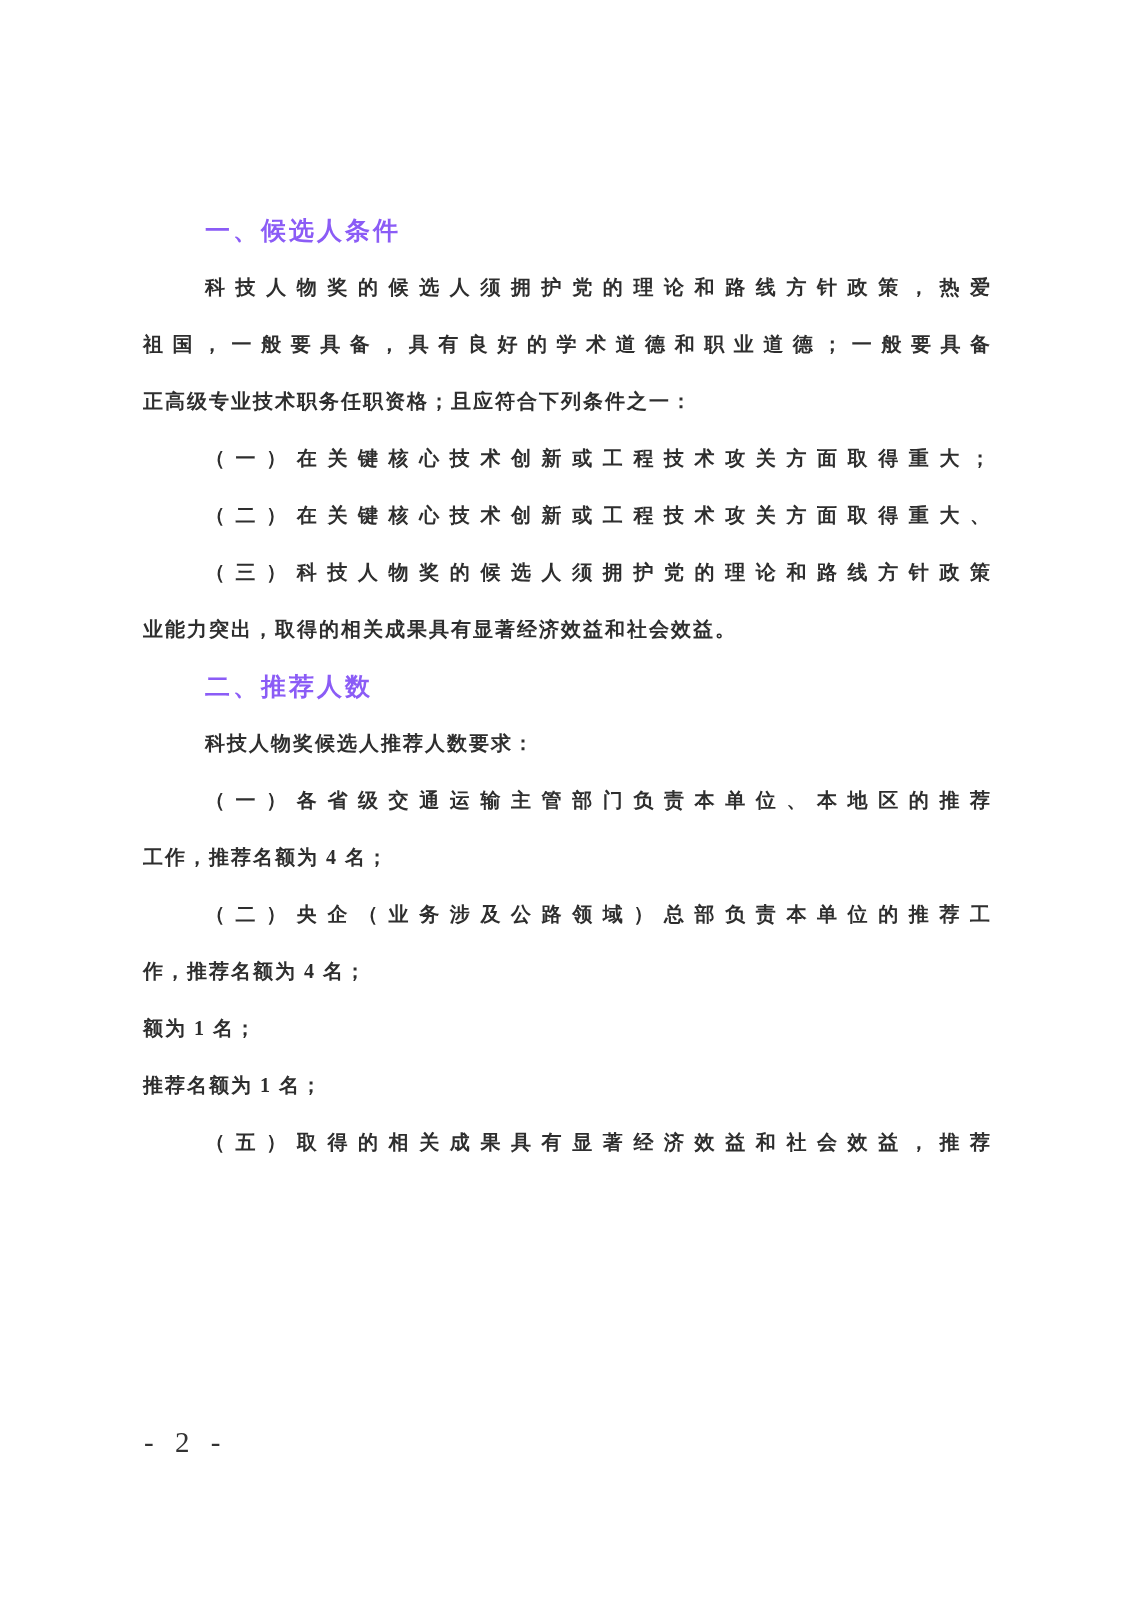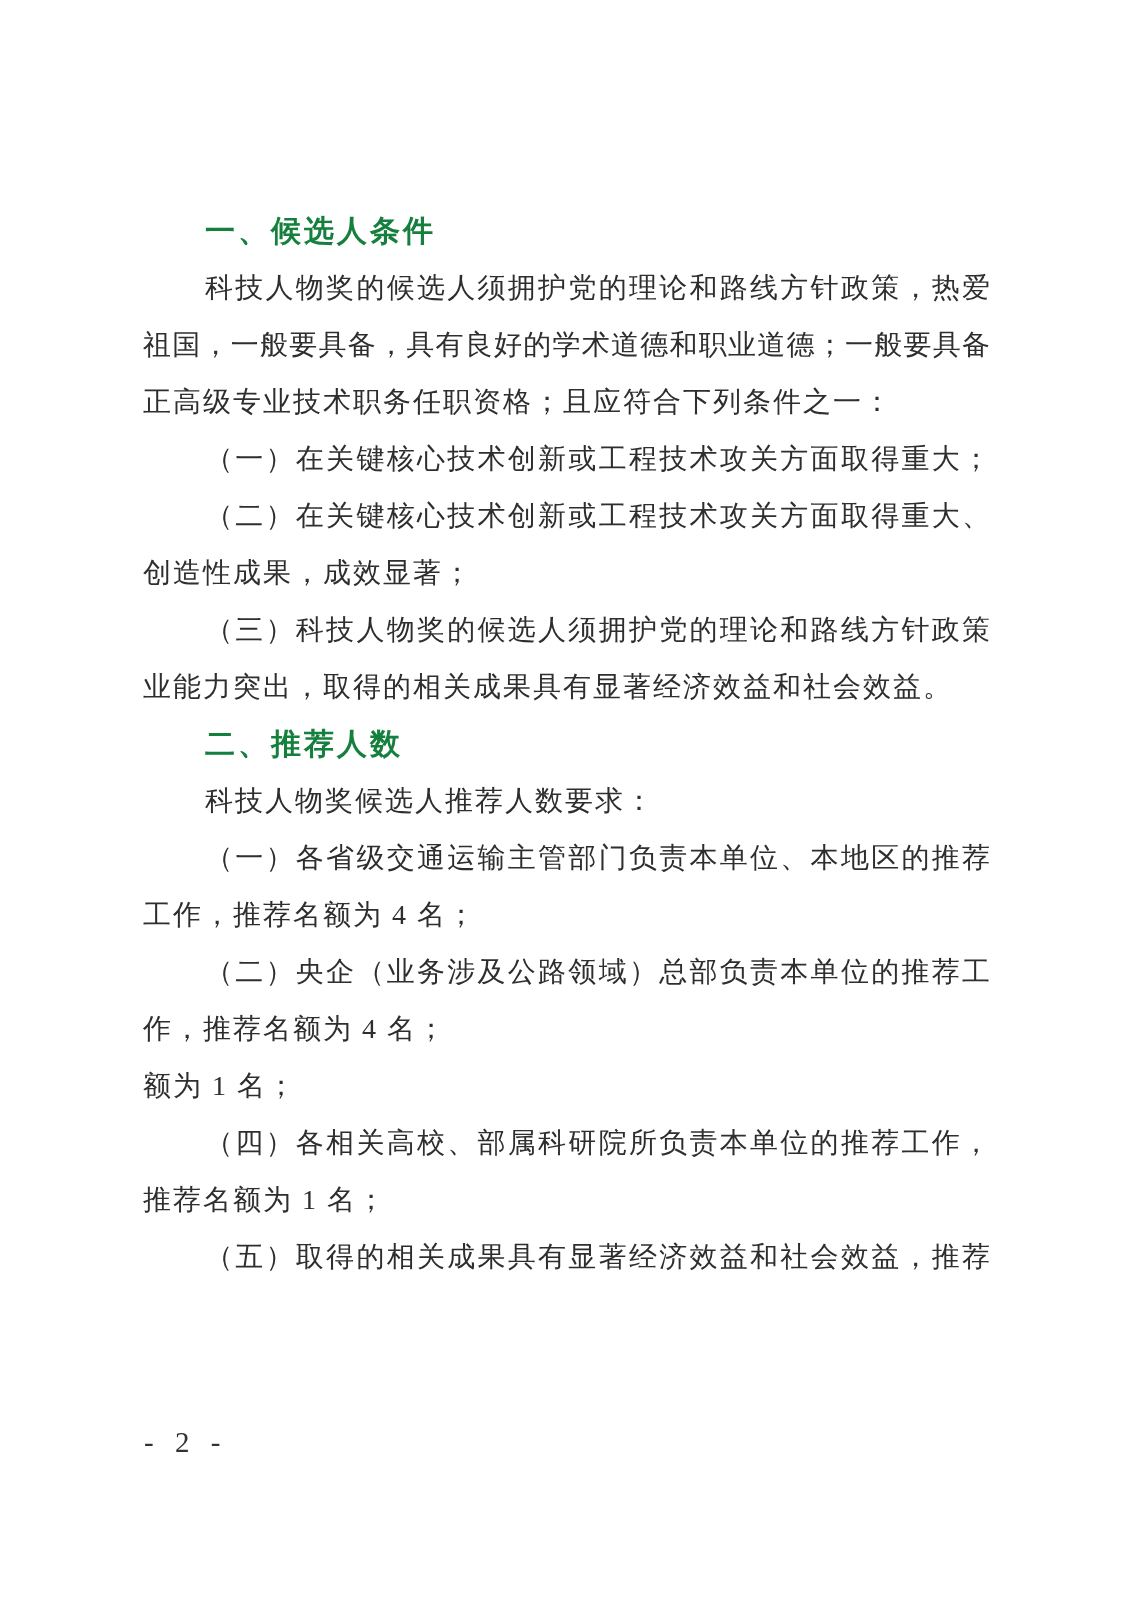--- a/index.html
+++ b/index.html
@@ -17,40 +17,40 @@
   }
   .content {
     position: absolute;
     left: 143px;
     top: 202px;
     width: 847px;
   }
   .line {
     height: 57px;
     line-height: 57px;
-    font-size: 28px;
+    font-size: 20px;
     color: #2e2e2e;
     letter-spacing: 2px;
     white-space: nowrap;
-    font-weight: normal;
+    font-weight: bold;
   }
   .line.justify {
     white-space: normal;
     letter-spacing: 0;
     text-align: justify;
     text-align-last: justify;
   }
   .line.indent {
     padding-left: 62px;
   }
   .line.heading {
     font-family: "Liberation Sans", sans-serif;
     font-weight: bold;
-    font-size: 30px;
-    color: #15803d;
+    font-size: 25px;
+    color: #8b5cf6;
     letter-spacing: 3px;
   }
   .footer {
     position: absolute;
     left: 144px;
     top: 1420px;
     height: 44px;
     line-height: 44px;
     font-size: 29px;
     color: #333333;
@@ -62,30 +62,28 @@
 <body>
 
 <div class="page">
   <div class="content">
       <div class="line heading indent">一、候选人条件</div>
       <div class="line body justify indent">科技人物奖的候选人须拥护党的理论和路线方针政策，热爱</div>
       <div class="line body justify">祖国，一般要具备，具有良好的学术道德和职业道德；一般要具备</div>
       <div class="line body">正高级专业技术职务任职资格；且应符合下列条件之一：</div>
       <div class="line body justify indent">（一）在关键核心技术创新或工程技术攻关方面取得重大；</div>
       <div class="line body justify indent">（二）在关键核心技术创新或工程技术攻关方面取得重大、</div>
-      <div class="line body">创造性成果，成效显著；</div>
       <div class="line body justify indent">（三）科技人物奖的候选人须拥护党的理论和路线方针政策</div>
       <div class="line body">业能力突出，取得的相关成果具有显著经济效益和社会效益。</div>
       <div class="line heading indent">二、推荐人数</div>
       <div class="line body indent">科技人物奖候选人推荐人数要求：</div>
       <div class="line body justify indent">（一）各省级交通运输主管部门负责本单位、本地区的推荐</div>
       <div class="line body">工作，推荐名额为 4 名；</div>
       <div class="line body justify indent">（二）央企（业务涉及公路领域）总部负责本单位的推荐工</div>
       <div class="line body">作，推荐名额为 4 名；</div>
       <div class="line body">额为 1 名；</div>
-      <div class="line body justify indent">（四）各相关高校、部属科研院所负责本单位的推荐工作，</div>
       <div class="line body">推荐名额为 1 名；</div>
       <div class="line body justify indent">（五）取得的相关成果具有显著经济效益和社会效益，推荐</div>
     </div>
   <div class="footer">
     <span>- 2 -</span>
   </div>
 </div>
 
 </body></html>

